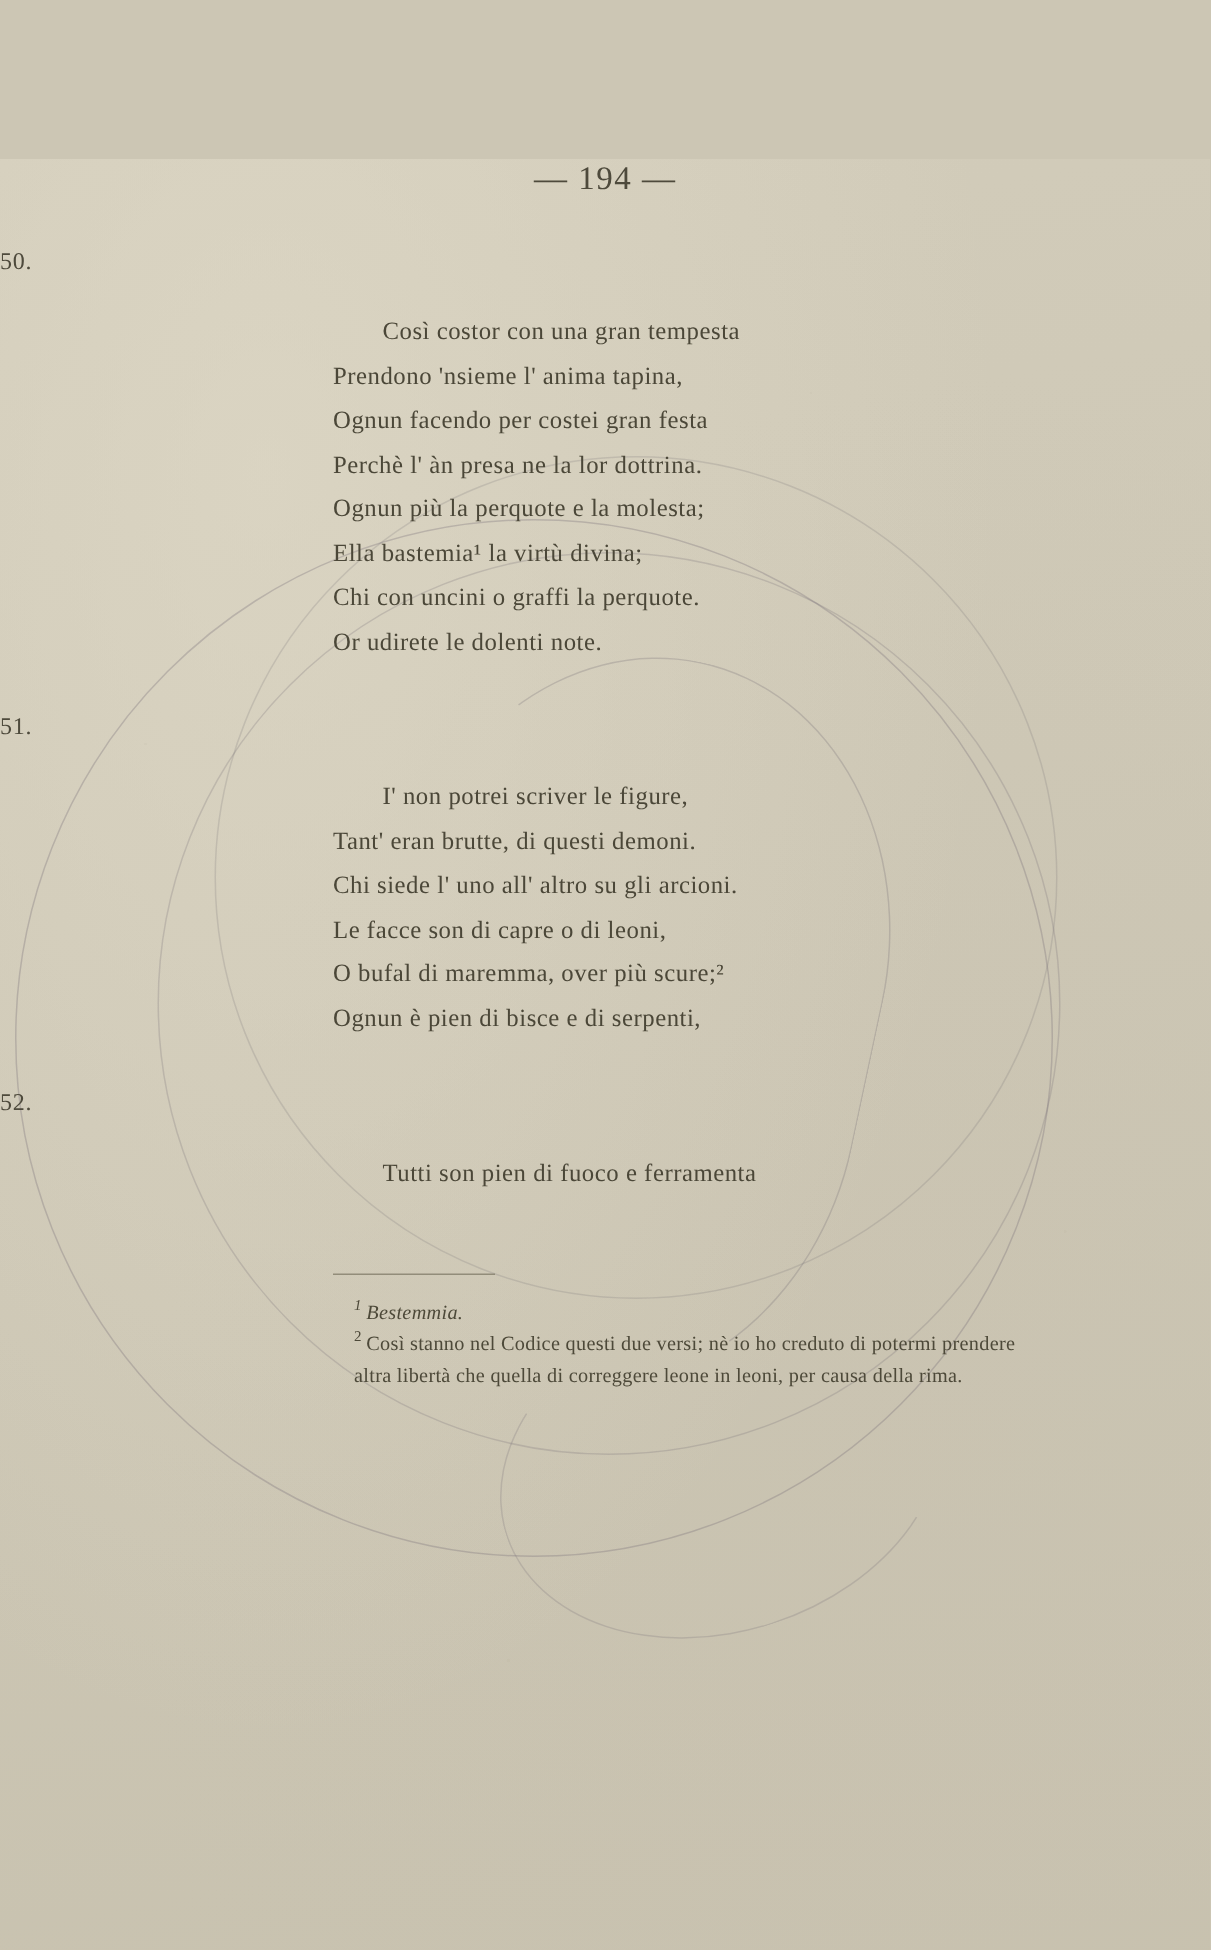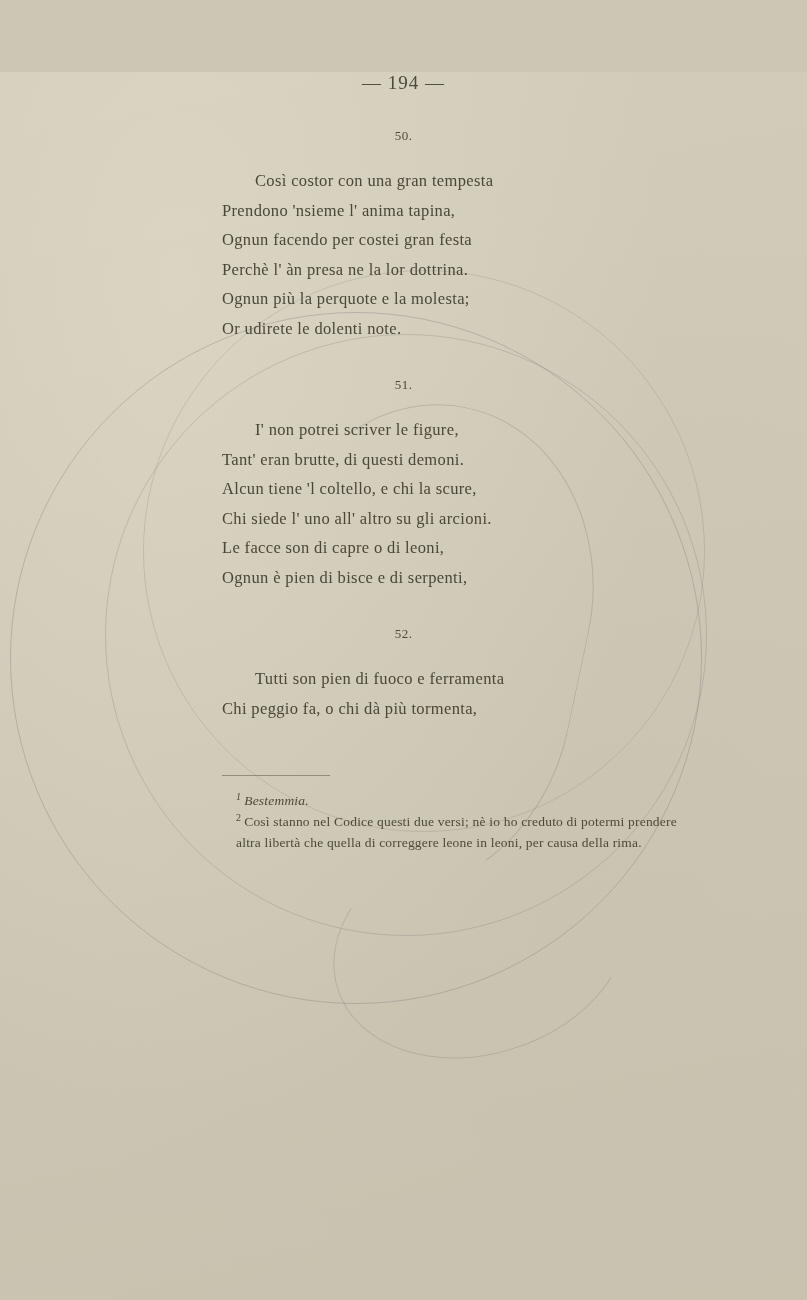--- a/index.html
+++ b/index.html
@@ -56,32 +56,31 @@
     pointer-events: none;
   }
 
   .content {
     position: relative;
     z-index: 2;
   }
 
   .page-number {
     text-align: center;
-    font-size: 19px;
+    font-size: 22px;
     letter-spacing: 1px;
-    margin-top: 72px;
+    margin-top: 106px;
     color: #4e4a3c;
   }
 
   .stanza {
     margin-top: 34px;
   }
   .stanza-number {
-    text-align: center;
-    font-size: 13px;
+    font-size: 16px;
     letter-spacing: 0.5px;
     color: #4e4a3c;
     margin-bottom: 22px;
   }
   .lines {
     margin-left: 222px;
     font-size: 16.5px;
     line-height: 29.5px;
     color: #4b4738;
     letter-spacing: 0.35px;
@@ -150,41 +149,42 @@
     <div class="page-number">— 194 —</div>
 
     <div class="stanza">
       <div class="stanza-number">50.</div>
       <div class="lines">
         <div class="line indent">Così costor con una gran tempesta</div>
         <div class="line">Prendono 'nsieme l' anima tapina,</div>
         <div class="line">Ognun facendo per costei gran festa</div>
         <div class="line">Perchè l' àn presa ne la lor dottrina.</div>
         <div class="line">Ognun più la perquote e la molesta;</div>
+        <div class="line">Ella bastemia¹ la virtù divina;</div>
+        <div class="line">Chi con uncini o graffi la perquote.</div>
         <div class="line">Or udirete le dolenti note.</div>
       </div>
     </div>
 
     <div class="stanza">
       <div class="stanza-number">51.</div>
       <div class="lines">
         <div class="line indent">I' non potrei scriver le figure,</div>
         <div class="line">Tant' eran brutte, di questi demoni.</div>
-        <div class="line">Alcun tiene 'l coltello, e chi la scure,</div>
         <div class="line">Chi siede l' uno all' altro su gli arcioni.</div>
         <div class="line">Le facce son di capre o di leoni,</div>
+        <div class="line">O bufal di maremma, over più scure;²</div>
         <div class="line">Ognun è pien di bisce e di serpenti,</div>
       </div>
     </div>
 
     <div class="stanza">
       <div class="stanza-number">52.</div>
       <div class="lines">
         <div class="line indent">Tutti son pien di fuoco e ferramenta</div>
-        <div class="line">Chi peggio fa, o chi dà più tormenta,</div>
       </div>
     </div>
 
     <hr class="footnote-rule">
 
     <div class="footnotes">
       <div class="footnote fn-first">
         <span class="fn-mark">1</span><span>Bestemmia.</span>
       </div>
       <div class="footnote fn-second">

